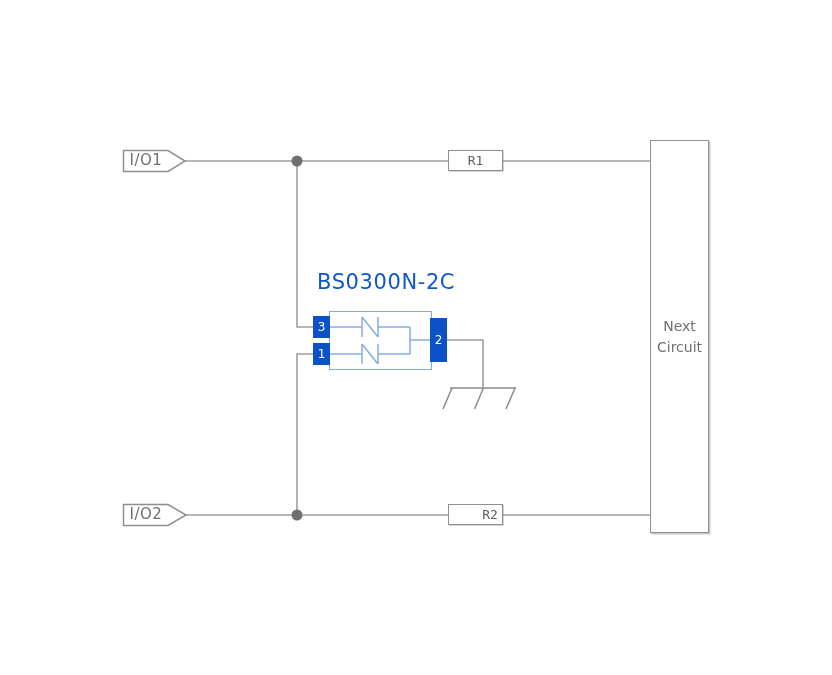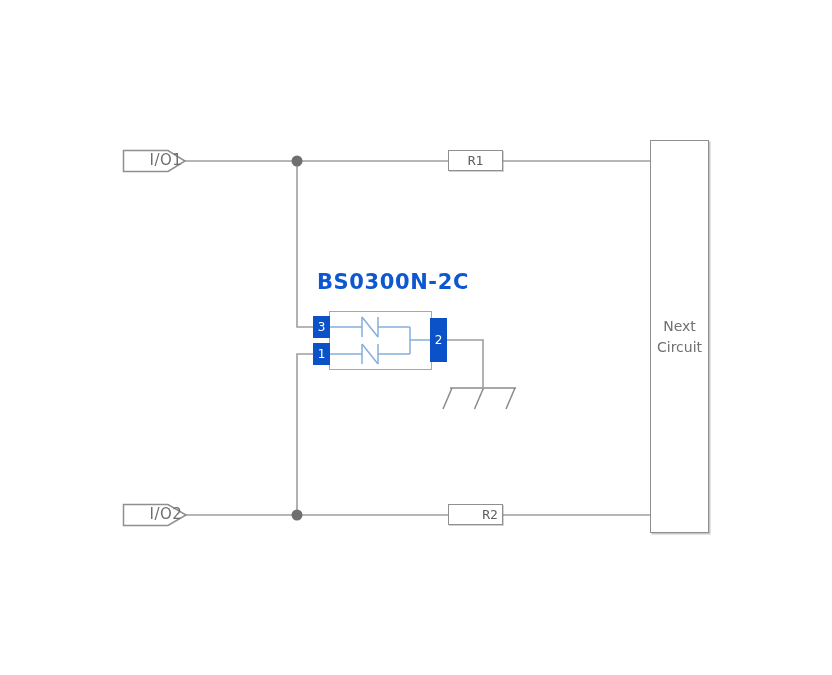--- a/index.html
+++ b/index.html
@@ -17,21 +17,21 @@
   }
   .layer-svg {
     position: absolute;
     left: 0; top: 0;
     width: 832px; height: 675px;
     z-index: 0;
   }
   .abs { position: absolute; box-sizing: border-box; }
 
   .io-label {
-    left: 136px; width: 60px; height: 22px;
+    left: 116px; width: 60px; height: 22px;
     display: flex; align-items: center; justify-content: center;
     font-size: 15px; color: #6e6e6e; letter-spacing: 0.5px;
     z-index: 2;
   }
   .io-label.top { top: 149px; }
   .io-label.bottom { top: 503px; }
 
   .res-box {
     left: 448px; width: 55px; height: 21px;
     background: #ffffff;
@@ -52,21 +52,21 @@
     box-shadow: 1.5px 1.5px 0 rgba(130,130,130,0.45);
     display: flex; flex-direction: column;
     align-items: center; justify-content: center;
     font-size: 14px; line-height: 1.5; color: #707070;
     text-align: center;
     z-index: 2;
   }
 
   .bs-title {
     left: 317px; top: 270px; height: 26px;
-    font-size: 21px; font-weight: 700; letter-spacing: 0.6px;
+    font-size: 21px; font-weight: 400; letter-spacing: 0.6px;
     color: #0d57d1;
     z-index: 2;
     white-space: nowrap;
   }
 
   .comp-body {
     left: 329px; top: 311px; width: 103px; height: 59px;
     border: 1.5px solid #85aede;
     background: transparent;
     z-index: 1;

